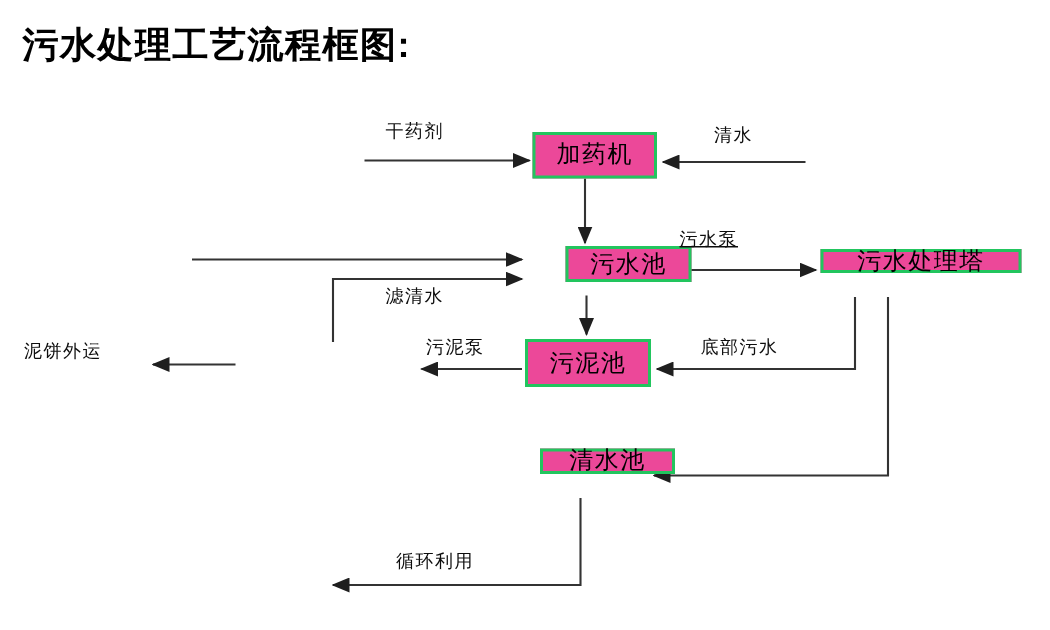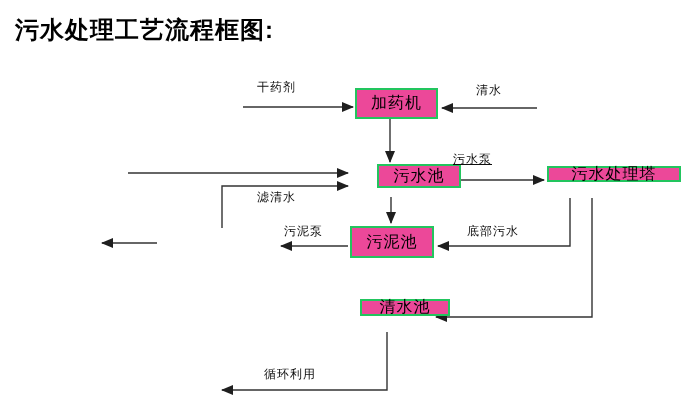--- a/index.html
+++ b/index.html
@@ -73,15 +73,16 @@
   <div class="node n-tower">污水处理塔</div>
   <div class="node n-sludge">污泥池</div>
   <div class="node n-clean">清水池</div>
 
   <div class="flabel l-dry">干药剂</div>
   <div class="flabel l-cw">清水</div>
   <div class="flabel l-filt">滤清水</div>
   <div class="flabel l-spump">污水泵</div>
   <div class="flabel l-bottom">底部污水</div>
   <div class="flabel l-slpump">污泥泵</div>
+  <div class="flabel l-mud">泥饼外运</div>
   <div class="flabel l-recycle">循环利用</div>
 
 </div>
 
 </body></html>

